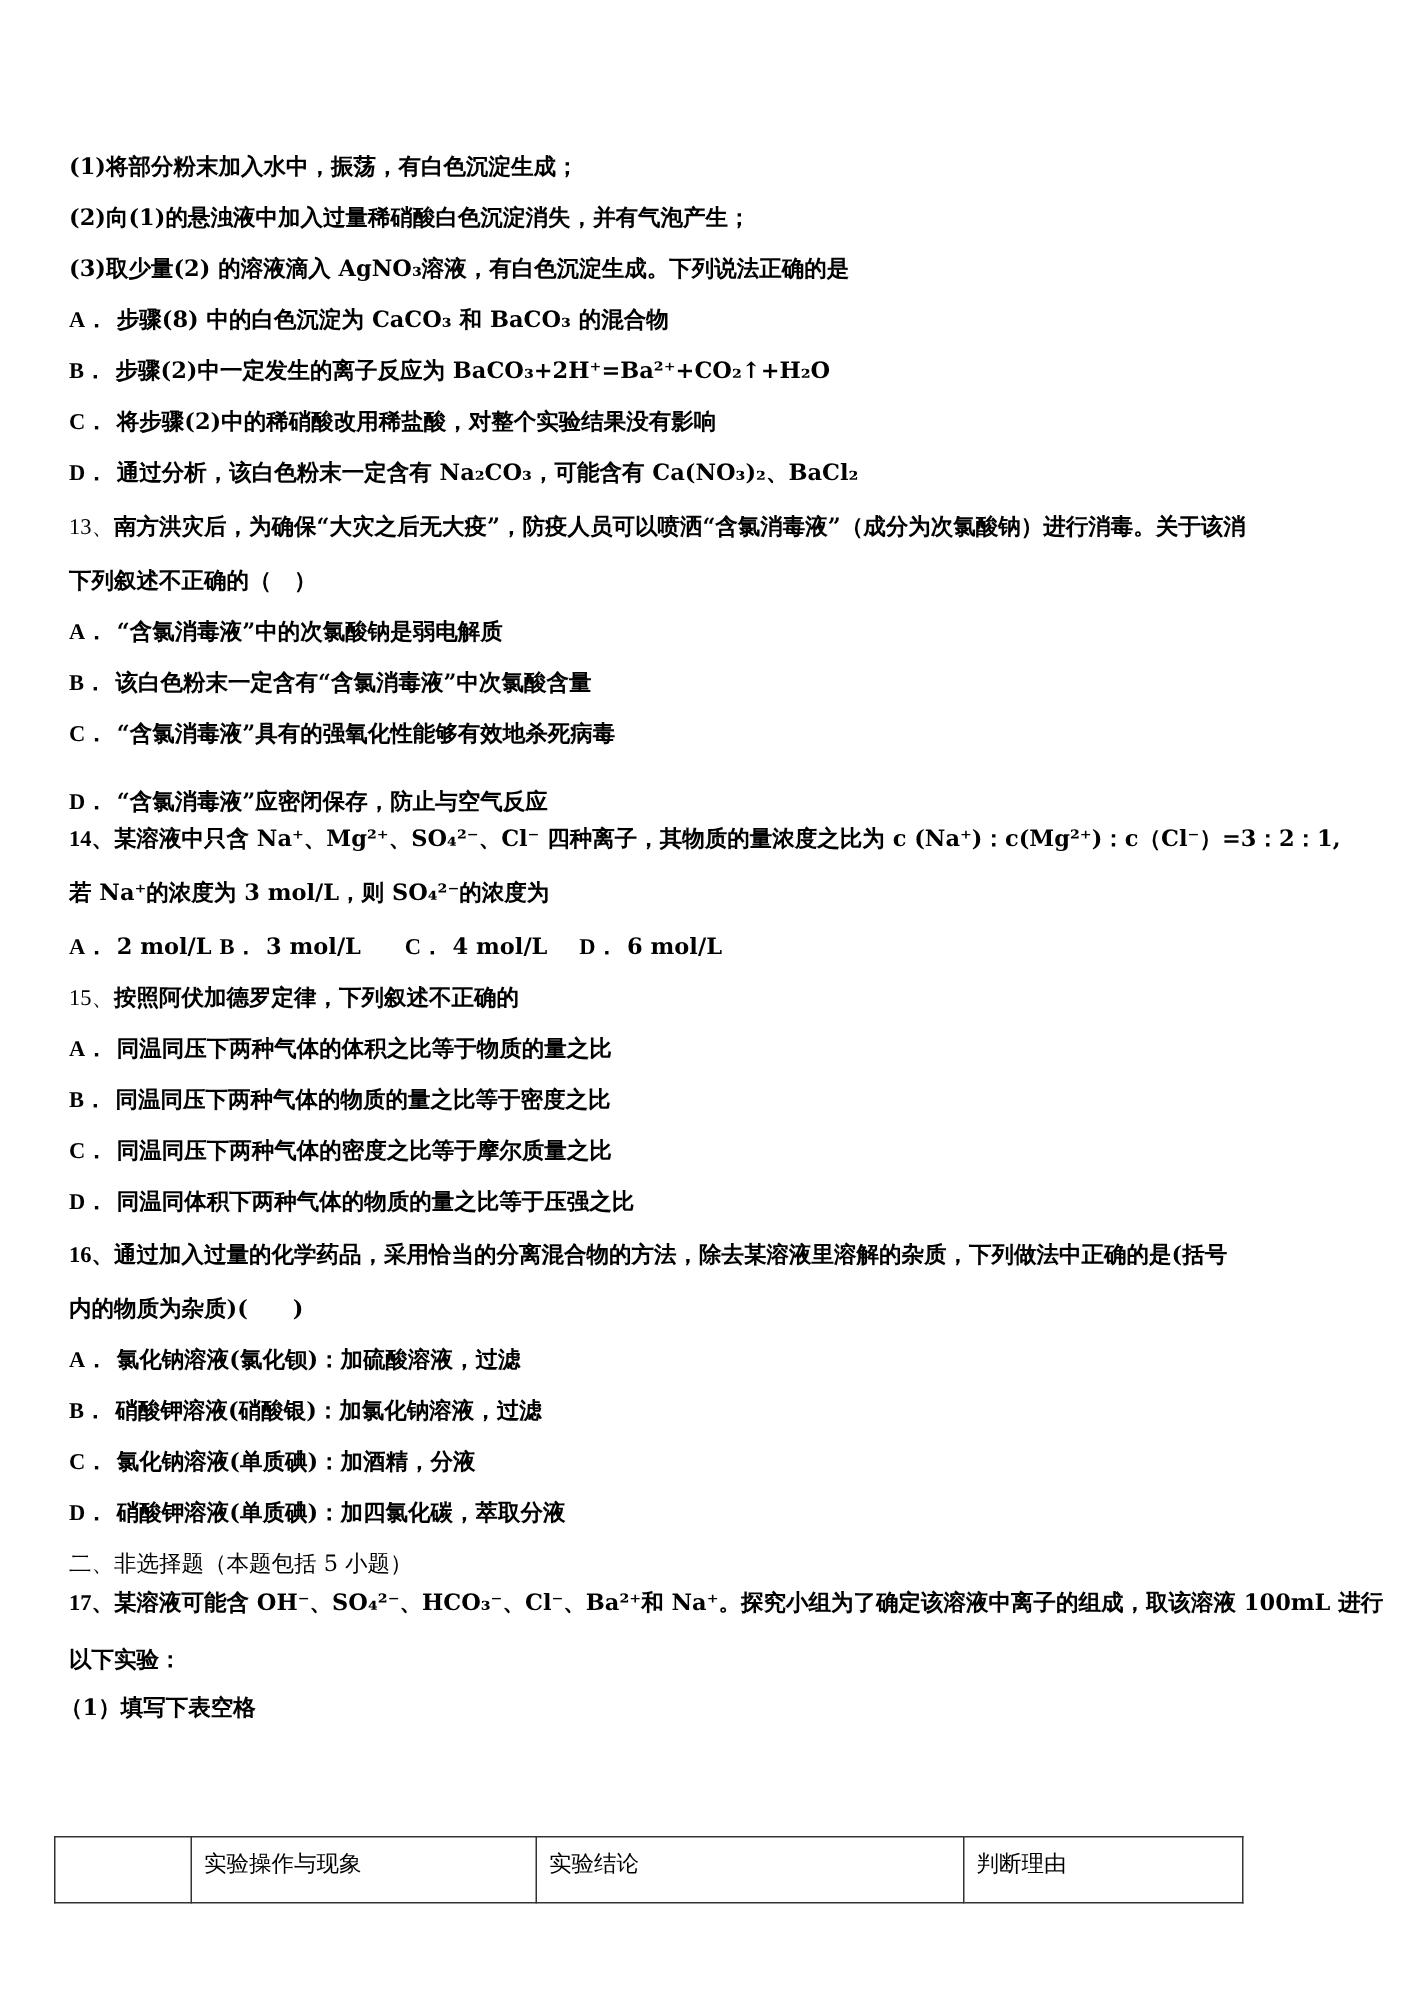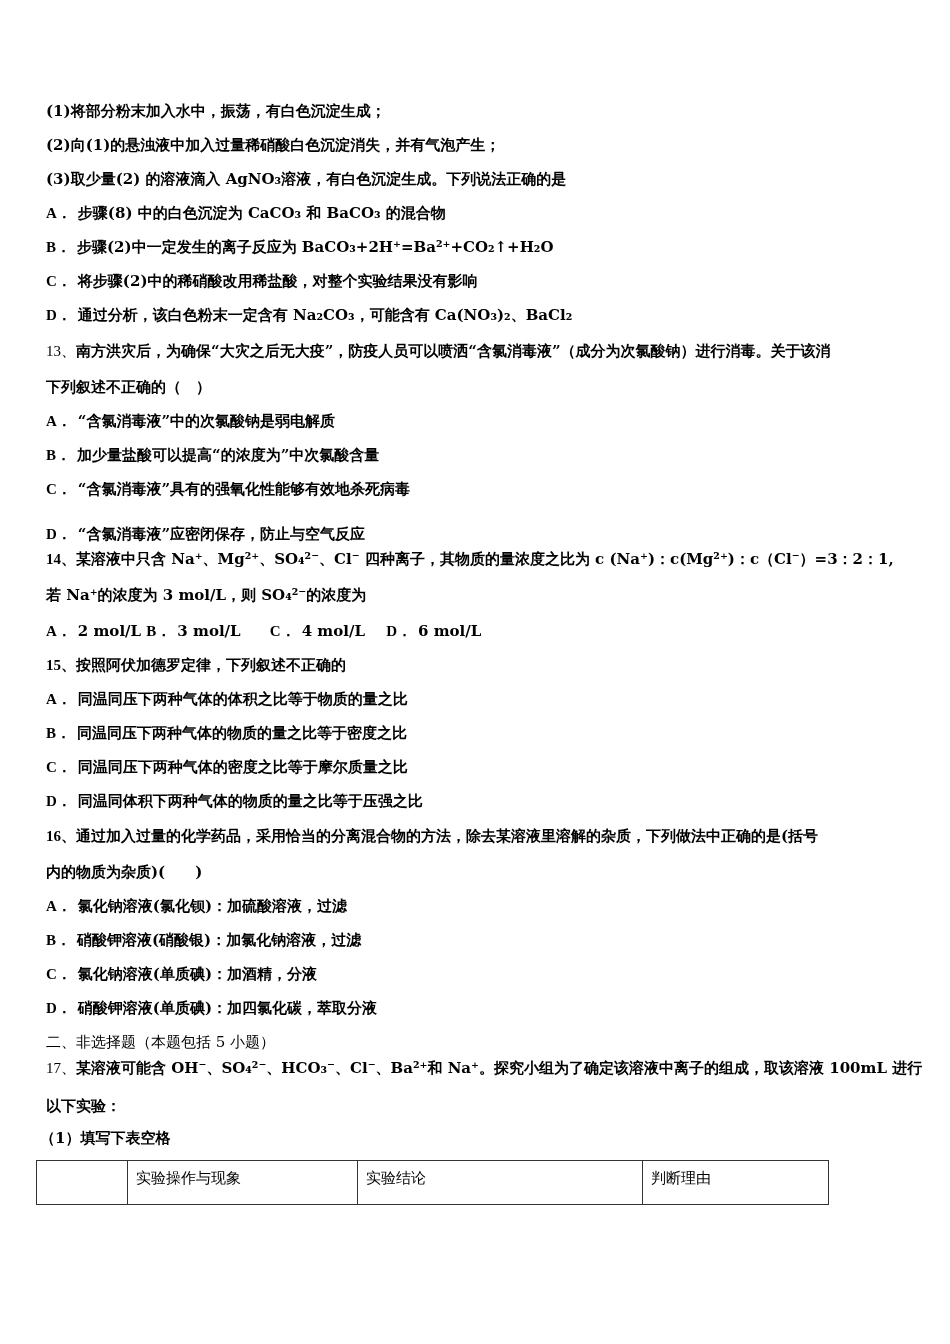--- a/index.html
+++ b/index.html
@@ -2,21 +2,21 @@
 <html><head>
 <meta charset="utf-8">
 <style>
   html, body { margin: 0; padding: 0; background: #ffffff; }
   body { width: 950px; height: 1344px; position: relative; overflow: hidden;
          font-family: "DejaVu Serif", "Liberation Serif", serif; color: #000; }
   .line { position: absolute; left: 46px; font-size: 15px; line-height: 20px; white-space: nowrap; }
   .b { font-weight: bold; }
   .opt-label { font-family: "Liberation Serif", serif; font-weight: bold; margin-right: 6px; }
   .qnum { font-family: "Liberation Serif", serif; }
-  table.exp { position: absolute; left: 36px; top: 1160px; border-collapse: collapse; border-radius: 14px; }
+  table.exp { position: absolute; left: 36px; top: 1224px; border-collapse: collapse; border-radius: 14px; }
   table.exp td { border: 1.5px solid #333; height: 44px; font-size: 15px; vertical-align: top;
                  padding: 8px 8px 0 8px; box-sizing: border-box; }
 </style>
 </head>
 <body>
 
 <div class="line b" style="top:101px">(1)将部分粉末加入水中，振荡，有白色沉淀生成；</div>
 <div class="line b" style="top:135px">(2)向(1)的悬浊液中加入过量稀硝酸白色沉淀消失，并有气泡产生；</div>
 <div class="line b" style="top:169px">(3)取少量(2) 的溶液滴入 AgNO₃溶液，有白色沉淀生成。下列说法正确的是</div>
 
@@ -34,42 +34,42 @@
 </div>
 
 <div class="line b" style="top:341px">
   <span class="qnum" style="font-weight:normal">13、</span><span>南方洪灾后，为确保“大灾之后无大疫”，防疫人员可以喷洒“含氯消毒液”（成分为次氯酸钠）进行消毒。关于该消</span>
 </div>
 <div class="line b" style="top:377px">下列叙述不正确的（　）</div>
 <div class="line b" style="top:411px">
   <span class="opt-label">A．</span><span>“含氯消毒液”中的次氯酸钠是弱电解质</span>
 </div>
 <div class="line b" style="top:445px">
-  <span class="opt-label">B．</span><span>加少量盐酸可以提高“的浓度为”中次氯酸含量</span>
+  <span class="opt-label">B．</span><span>该白色粉末一定含有“含氯消毒液”中次氯酸含量</span>
 </div>
 <div class="line b" style="top:479px">
   <span class="opt-label">C．</span><span>“含氯消毒液”具有的强氧化性能够有效地杀死病毒</span>
 </div>
 <div class="line b" style="top:524px">
   <span class="opt-label">D．</span><span>“含氯消毒液”应密闭保存，防止与空气反应</span>
 </div>
 
 <div class="line b" style="top:549px">
   <span class="qnum" style="font-weight:bold">14、</span><span>某溶液中只含 Na⁺、Mg²⁺、SO₄²⁻、Cl⁻ 四种离子，其物质的量浓度之比为 c (Na⁺)：c(Mg²⁺)：c（Cl⁻）=3：2：1,</span>
 </div>
 <div class="line b" style="top:585px">若 Na⁺的浓度为 3 mol/L，则 SO₄²⁻的浓度为</div>
 <div class="line b" style="top:621px">
   <span class="opt-label">A．</span><span style="margin-right:0">2 mol/L</span>
   <span class="opt-label">B．</span><span style="margin-right:24px">3 mol/L</span>
   <span class="opt-label">C．</span><span style="margin-right:16px">4 mol/L</span>
   <span class="opt-label">D．</span><span>6 mol/L</span>
 </div>
 
 <div class="line b" style="top:655px">
-  <span class="qnum" style="font-weight:bold">15、</span><span>按照阿伏加德罗定律，下列叙述不正确的</span>
+  <span class="qnum" style="font-weight:normal">15、</span><span>按照阿伏加德罗定律，下列叙述不正确的</span>
 </div>
 <div class="line b" style="top:689px">
   <span class="opt-label">A．</span><span>同温同压下两种气体的体积之比等于物质的量之比</span>
 </div>
 <div class="line b" style="top:723px">
   <span class="opt-label">B．</span><span>同温同压下两种气体的物质的量之比等于密度之比</span>
 </div>
 <div class="line b" style="top:757px">
   <span class="opt-label">C．</span><span>同温同压下两种气体的密度之比等于摩尔质量之比</span>
 </div>
@@ -90,21 +90,21 @@
 <div class="line b" style="top:964px">
   <span class="opt-label">C．</span><span>氯化钠溶液(单质碘)：加酒精，分液</span>
 </div>
 <div class="line b" style="top:998px">
   <span class="opt-label">D．</span><span>硝酸钾溶液(单质碘)：加四氯化碳，萃取分液</span>
 </div>
 
 <div class="line" style="top:1032px">二、非选择题（本题包括 5 小题）</div>
 
 <div class="line b" style="top:1058px">
-  <span class="qnum" style="font-weight:normal">17、</span><span>某溶液可能含 OH⁻、SO₄²⁻、HCO₃⁻、Cl⁻、Ba²⁺和 Na⁺。探究小组为了确定该溶液中离子的组成，取该溶液 100mL 进行</span>
+  <span class="qnum" style="font-weight:bold">17、</span><span>某溶液可能含 OH⁻、SO₄²⁻、HCO₃⁻、Cl⁻、Ba²⁺和 Na⁺。探究小组为了确定该溶液中离子的组成，取该溶液 100mL 进行</span>
 </div>
 <div class="line b" style="top:1096px">以下实验：</div>
 <div class="line b" style="top:1128px; left:40px">（1）填写下表空格</div>
 
 <table class="exp">
   <tbody>
       <tr>
     <td style="width:91px"></td>
     <td style="width:230px">实验操作与现象</td>
     <td style="width:285px">实验结论</td>

